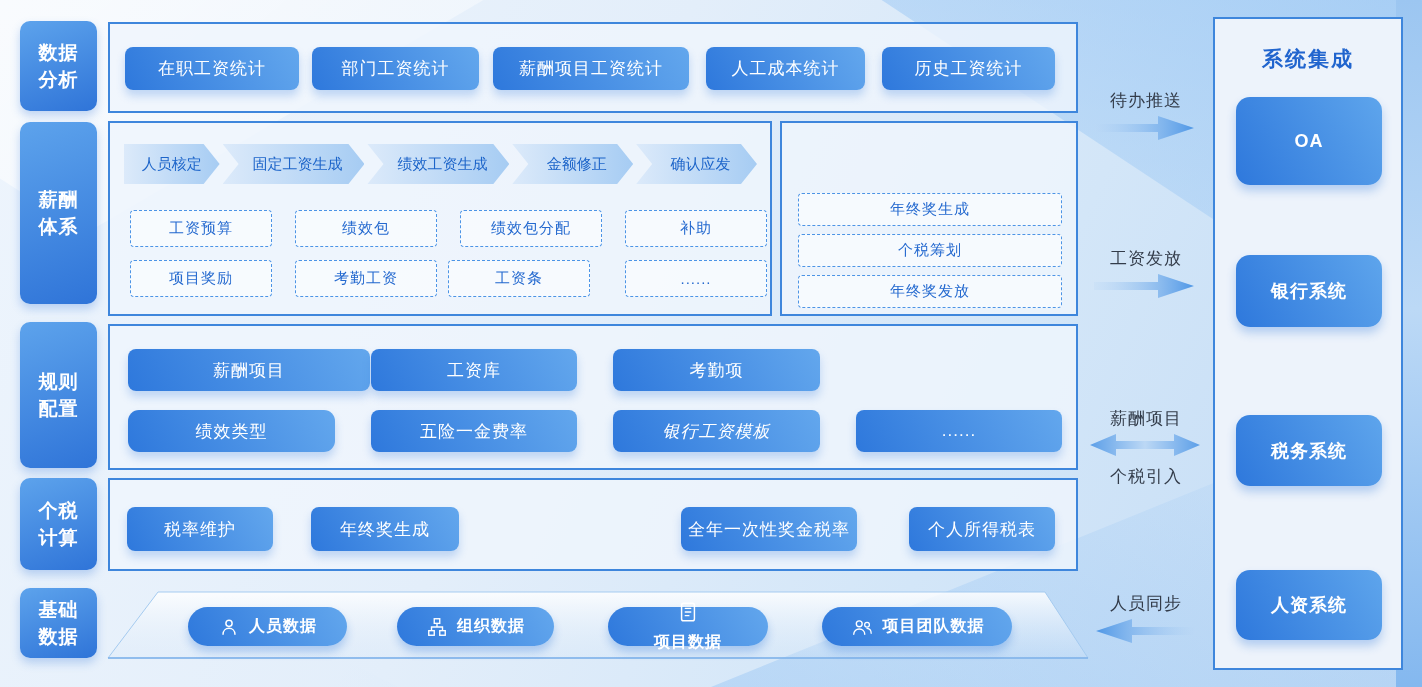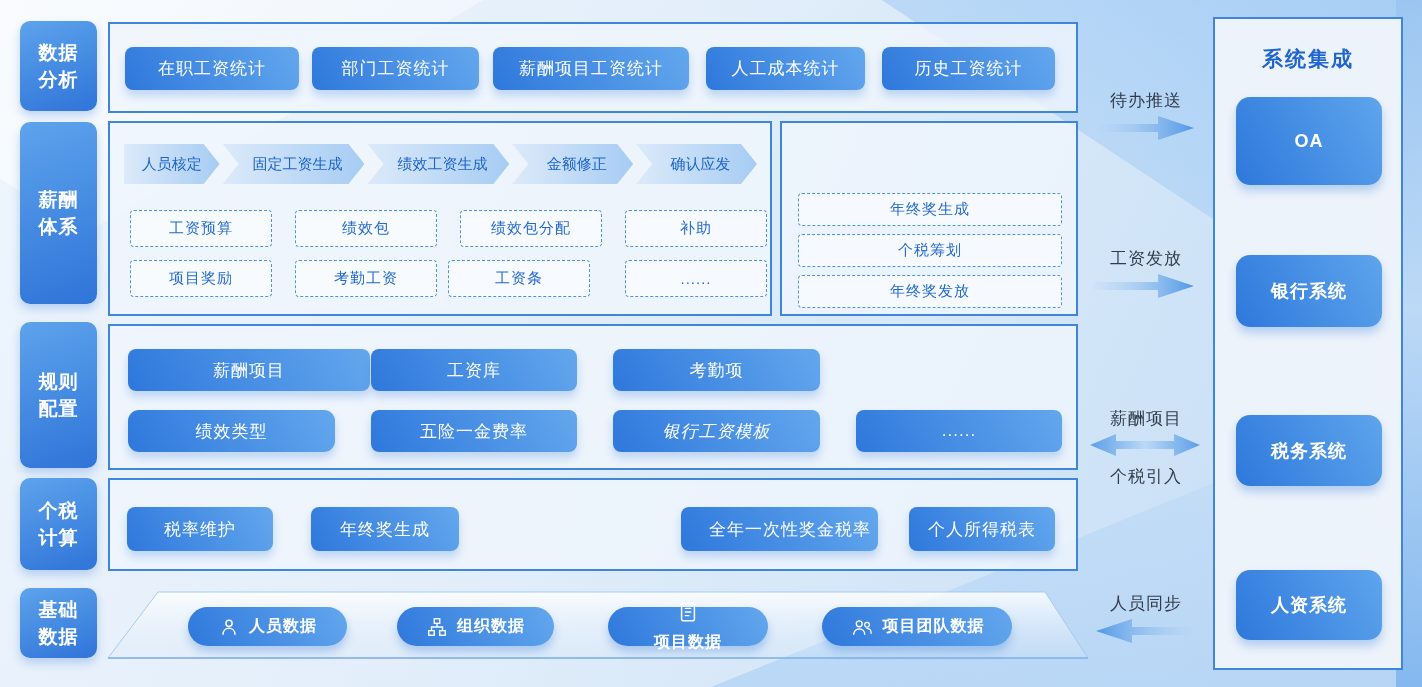--- a/index.html
+++ b/index.html
@@ -126,21 +126,21 @@
     <div class="btn" style="left:503px;top:23px;width:207px;height:42px;">考勤项</div>
     <div class="btn" style="left:18px;top:84px;width:207px;height:42px;border-radius:11px;">绩效类型</div>
     <div class="btn" style="left:261px;top:84px;width:206px;height:42px;">五险一金费率</div>
     <div class="btn" style="left:503px;top:84px;width:207px;height:42px;font-style:italic;">银行工资模板</div>
     <div class="btn" style="left:746px;top:84px;width:206px;height:42px;">......</div>
   </div>
 
   <div class="sec" style="left:108px;top:478px;width:970px;height:93px;">
     <div class="btn" style="left:17px;top:27px;width:146px;height:44px;">税率维护</div>
     <div class="btn" style="left:201px;top:27px;width:148px;height:44px;">年终奖生成</div>
-    <div class="btn" style="left:571px;top:27px;width:176px;height:44px;padding-left:21px;">全年一次性奖金税率</div>
+    <div class="btn" style="left:571px;top:27px;width:176px;height:44px;">全年一次性奖金税率</div>
     <div class="btn" style="left:799px;top:27px;width:146px;height:44px;">个人所得税表</div>
   </div>
 
   <svg class="flowarrow" style="left:100px;top:582px;" width="990" height="90" viewBox="0 0 990 90">
     <defs>
       <linearGradient id="platGrad" x1="0" y1="0" x2="0" y2="1">
         <stop offset="0" stop-color="#ffffff" stop-opacity="0.85"></stop>
         <stop offset="1" stop-color="#d9e8f8" stop-opacity="0.25"></stop>
       </linearGradient>
     </defs>

